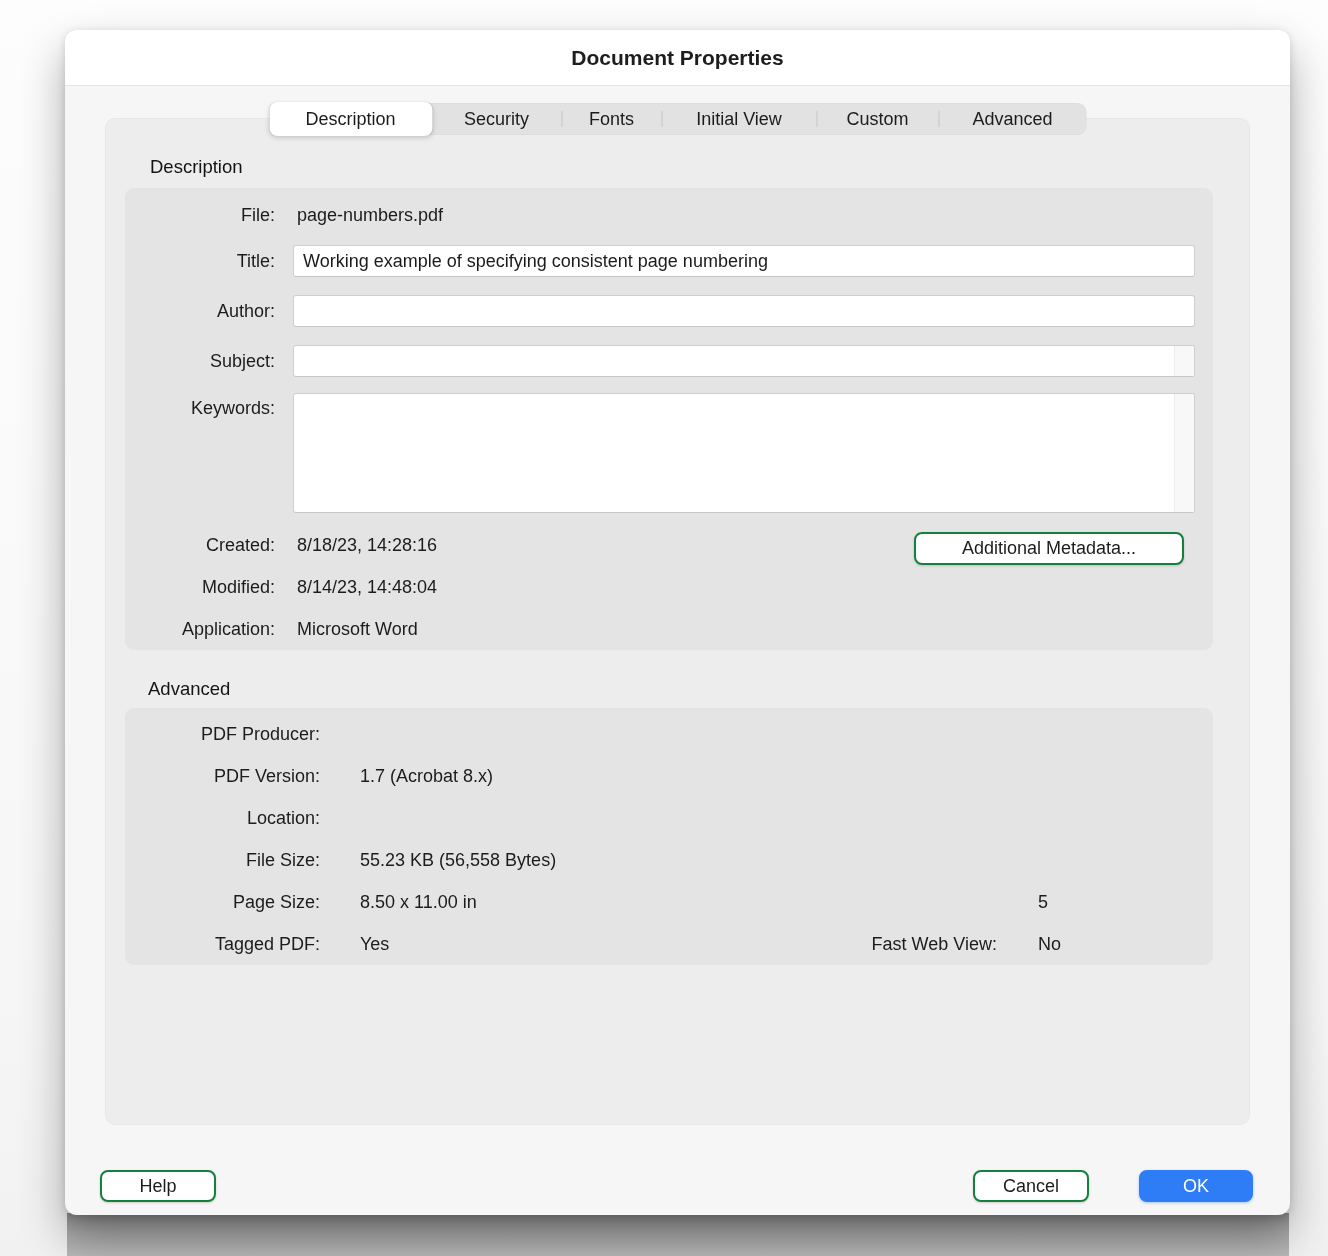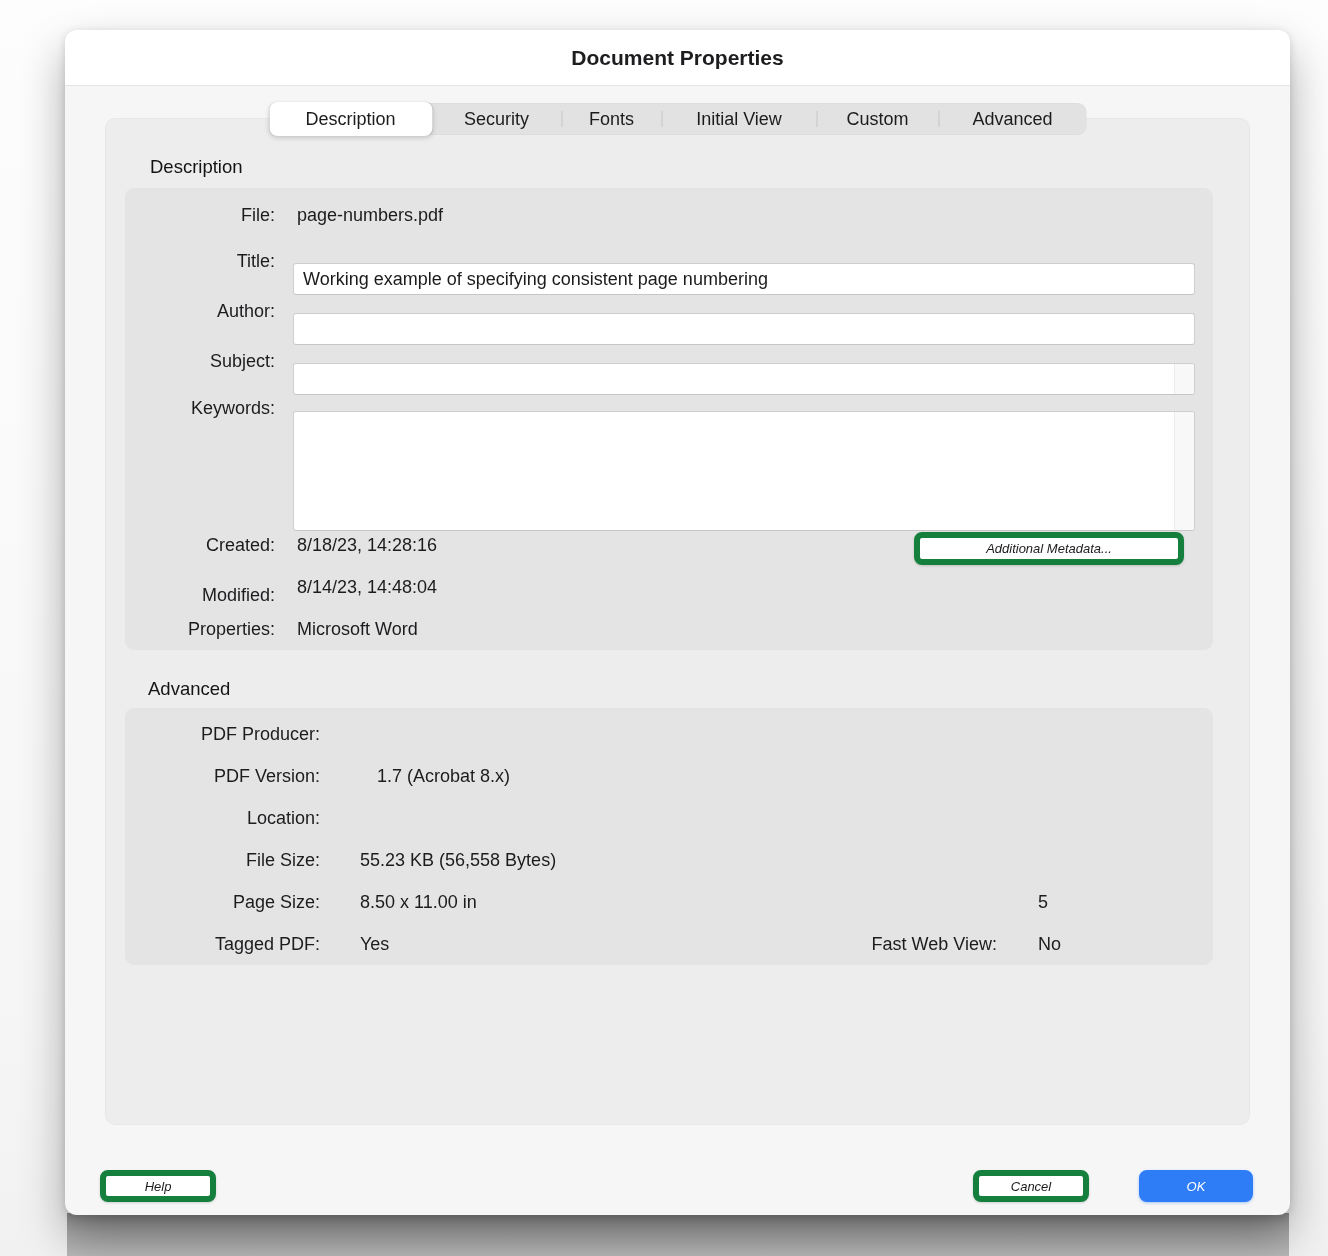--- a/index.html
+++ b/index.html
@@ -71,51 +71,51 @@
   .gb1 .lbl{left:0;width:150px;}
   .gb2 .lbl{left:0;width:195px;}
   .gb2 .lbl-right{left:552px;width:320px;}
 
   #lbl-file{top:14px}        #val-file{left:172px;top:14px}
   #lbl-title{top:60px}       #wrap-title{left:168px;top:57px;width:902px;height:32px}
   #lbl-author{top:110px}     #wrap-author{left:168px;top:107px;width:902px;height:32px}
   #lbl-subject{top:160px}    #wrap-subject{left:168px;top:157px;width:902px;height:32px}
   #lbl-keywords{top:207px}   #wrap-keywords{left:168px;top:205px;width:902px;height:120px}
   #lbl-created{top:344px}    #val-created{left:172px;top:344px}
-  #lbl-modified{top:394px}   #val-modified{left:172px;top:386px}
+  #lbl-modified{top:386px}   #val-modified{left:172px;top:386px}
   #lbl-application{top:428px}#val-application{left:172px;top:428px}
 
   #lbl-producer{top:13px}    #val-producer{left:235px;top:13px}
-  #lbl-version{top:55px}     #val-version{left:252px;top:55px}
+  #lbl-version{top:55px}     #val-version{left:235px;top:55px}
   #lbl-location{top:97px}    #val-location{left:235px;top:97px}
   #lbl-filesize{top:139px}   #val-filesize{left:235px;top:139px}
   #lbl-pagesize{top:181px}   #val-pagesize{left:235px;top:181px}
   #lbl-numpages{top:181px}   #val-numpages{left:913px;top:181px}
   #lbl-tagged{top:223px}     #val-tagged{left:235px;top:223px}
   #lbl-fastweb{top:223px}    #val-fastweb{left:913px;top:223px}
 
-  .field-wrap{position:absolute;margin-top:18px;}
+  .field-wrap{position:absolute;}
   .tf{
     position:absolute;inset:0;width:100%;height:100%;box-sizing:border-box;
     background:#ffffff;border:1px solid #cfcfcf;border-bottom-color:#c6c6c6;
     border-radius:3px;font-family:inherit;font-size:18px;color:#1b1b1b;
     padding:0 9px;outline:none;
   }
   textarea.tf{resize:none;padding-top:5px;}
   .scroll-strip{
     position:absolute;top:1px;bottom:1px;right:1px;width:19px;
     background:#f8f8f8;border-left:1px solid #ececec;border-radius:0 2px 2px 0;
     pointer-events:none;
   }
 
   .btn{
     position:absolute;display:flex;align-items:center;justify-content:center;
-    background:#ffffff;border:6px solid #15803d;border-radius:8px;
+    background:#ffffff;border:2px solid #15803d;border-radius:8px;
     box-shadow:0 1px 2.5px rgba(0,0,0,.16);
-    font-size:13px;color:#1c1c1e;cursor:default;box-sizing:border-box;font-style:italic;
+    font-size:18px;color:#1c1c1e;cursor:default;box-sizing:border-box;
   }
   #btn-addmeta{left:789px;top:344px;width:270px;height:33px;}
   #btn-help{left:35px;top:1140px;width:116px;height:32px;text-align:center;}
   #btn-cancel{left:908px;top:1140px;width:116px;height:32px;}
   #btn-ok{
     left:1061px;top:1140px;width:114px;height:32px;
     background:#2e7cf6;border-color:#2e7cf6;color:#ffffff;font-weight:500;
     box-shadow:0 1px 3px rgba(46,124,246,.4);
     margin-left:13px;
   }
@@ -163,21 +163,21 @@
         </div>
 
         <div class="lbl" id="lbl-created">Created:</div>
         <div class="val" id="val-created">8/18/23, 14:28:16</div>
 
         <div class="btn" id="btn-addmeta">Additional Metadata...</div>
 
         <div class="lbl" id="lbl-modified">Modified:</div>
         <div class="val" id="val-modified">8/14/23, 14:48:04</div>
 
-        <div class="lbl" id="lbl-application">Properties:</div>
+        <div class="lbl" id="lbl-application">Application:</div>
         <div class="val" id="val-application">Microsoft Word</div>
       </div>
 
       <div class="section-header sh2">Advanced</div>
 
       <div class="groupbox gb2">
         <div class="lbl" id="lbl-producer">PDF Producer:</div>
         <div class="val" id="val-producer"></div>
 
         <div class="lbl" id="lbl-version">PDF Version:</div>

